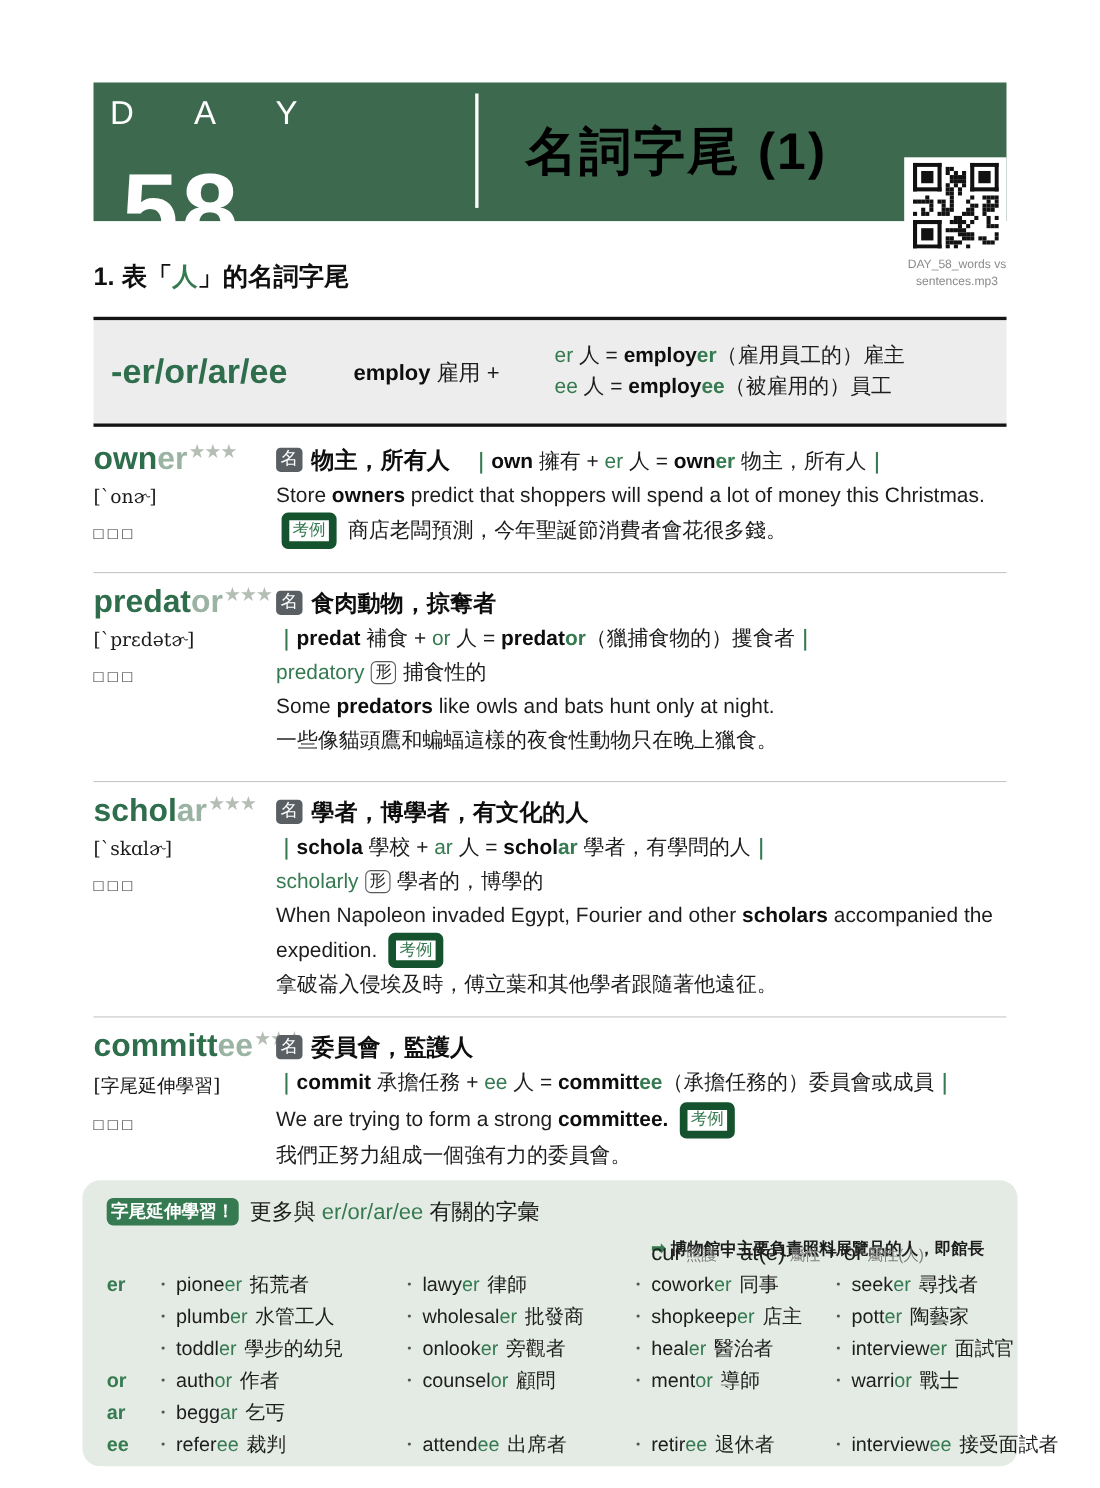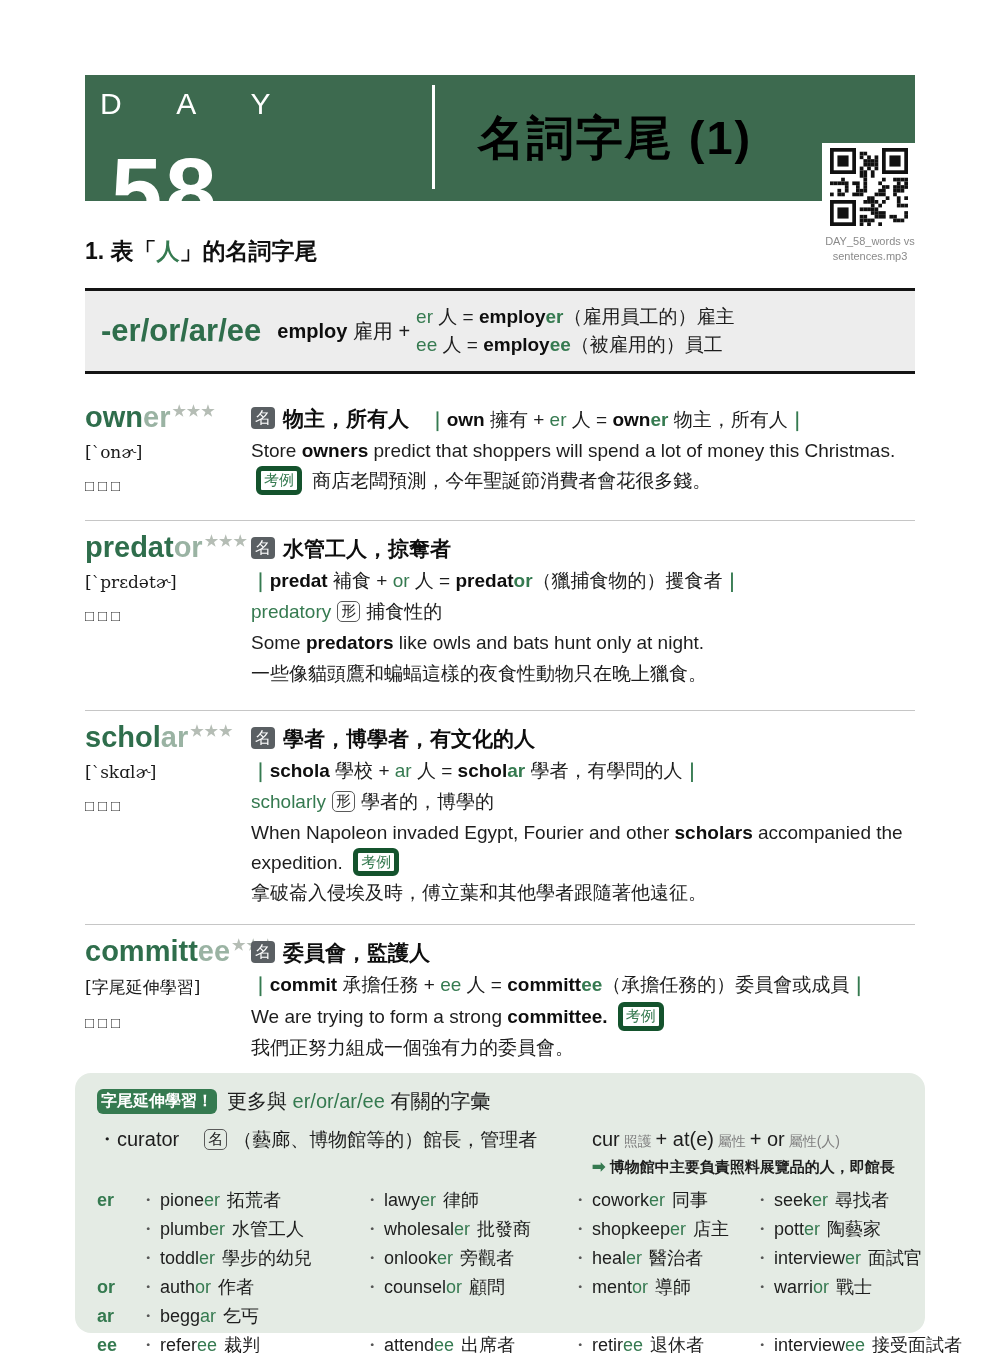--- a/index.html
+++ b/index.html
@@ -23,23 +23,23 @@
   .day-label{position:absolute;left:15px;top:12px;font-size:30px;font-weight:normal;color:#fff;letter-spacing:24px;}
   .day-number{position:absolute;left:26px;top:34px;font-size:92px;font-weight:bold;color:#fff;line-height:1;letter-spacing:3px;margin-top:36px;}
   .banner-divider{position:absolute;left:347px;top:10px;width:3px;height:104px;background:#fff;}
   .banner-title{position:absolute;left:300px;top:32px;width:460px;text-align:center;font-size:47px;font-weight:bold;color:#000;letter-spacing:2px;white-space:nowrap;}
   
   .qr-box{position:absolute;left:822px;top:143px;width:93px;height:88px;background:#fff;display:flex;align-items:center;justify-content:center;}
   .qr-caption{position:absolute;left:780px;top:234px;width:180px;text-align:center;font-size:11px;color:#8a8a8a;line-height:1.35;}
   
   .section-heading{position:absolute;left:85px;top:236px;font-size:23px;font-weight:bold;color:#101010;}
   
-  .suffix-box{position:absolute;left:85px;top:288px;width:830px;height:86px;background:var(--box-bg);
+  .suffix-box{position:absolute;left:85px;top:288px;width:830px;height:100px;background:var(--box-bg);
     border-top:3px solid #141414;border-bottom:3px solid #141414;
-    display:flex;align-items:center;padding:0 8px 0 16px;}
+    display:flex;align-items:center;padding:0 8px 0 16px;gap:44px;}
   .sfx-title{color:var(--green-dark);font-size:31px;font-weight:bold;margin-right:16px;white-space:nowrap;}
   .sfx-base{font-size:20px;margin-right:6px;white-space:nowrap;}
   .sfx-stack{display:flex;flex-direction:column;font-size:19px;line-height:1.5;white-space:nowrap;}
   
   .entry{position:absolute;left:85px;width:830px;display:flex;}
   .entry-left{width:166px;flex:none;}
   .entry-right{flex:1;padding-top:1px;}
   .headword{font-size:29px;font-weight:bold;color:var(--green-dark);line-height:1.05;white-space:nowrap;}
   .headword .hw-suffix{color:var(--suffix-light);}
   .headword .hw-stars{color:#b5bdb5;font-size:15px;vertical-align:11px;letter-spacing:1px;margin-left:2px;}
@@ -53,21 +53,21 @@
   .sg{color:var(--green);}
   .sgb{color:var(--green);font-weight:bold;}
   .sbar{color:var(--green);font-weight:bold;}
   .sbc{font-weight:bold;font-size:21px;color:#0e0e0e;}
   .se{font-size:20px;color:#1d1d1d;}
   .ssmall{font-size:14px;color:#808080;}
   .ssmd{font-size:15px;color:#1d1d1d;font-weight:bold;}
   .sarrow{color:var(--green);font-weight:bold;font-size:16px;}
   .sbadge-pos{display:inline-block;background:#5a5f63;color:#fff;border-radius:4px;font-size:16px;line-height:1.25;padding:1px 4px;margin-right:8px;vertical-align:3px;}
   .sbadge-adj{display:inline-block;border:1px solid #5a5a5a;border-radius:5px;font-size:15px;line-height:1.25;padding:0 3px;margin:0 6px;color:#1d1d1d;vertical-align:2px;background:transparent;}
-  .sbadge-exam{display:inline-block;border:5px solid #14532d;border-radius:6px;color:var(--green);font-size:15px;line-height:1.25;padding:0 3px;margin:0 5px;vertical-align:2px;background:transparent;}
+  .sbadge-exam{display:inline-block;border:7px solid #14532d;border-radius:6px;color:var(--green);font-size:15px;line-height:1.25;padding:0 3px;margin:0 5px;vertical-align:2px;background:transparent;}
   
   .extension{position:absolute;left:75px;top:1073px;width:850px;height:260px;background:var(--ext-bg);border-radius:16px;padding:15px 22px 10px 22px;}
   .ext-header{font-size:20px;color:#1d1d1d;margin-bottom:10px;}
   .ext-badge{display:inline-block;background:var(--green);color:#fff;border-radius:6px;padding:2px 4px;font-size:16px;font-weight:bold;margin-right:10px;vertical-align:2px;}
   .curator-row{position:relative;font-size:19px;line-height:1.4;margin-bottom:3px;}
   .curator-etym{position:absolute;left:495px;top:0;white-space:nowrap;}
   .arrow-line{padding-left:495px;font-size:15px;margin-bottom:10px;white-space:nowrap;}
   .word-rows{margin-top:6px;}
   .word-row{display:grid;grid-template-columns:42px 224px 208px 182px auto;font-size:18px;line-height:1.5;margin-bottom:2px;}
   .row-label{color:var(--green);font-weight:bold;}
@@ -247,21 +247,21 @@
 </div>
 <div class="divider-line" style="top:520px;"></div>
 
 <div class="entry" style="top:532px;">
   <div class="entry-left">
     <div class="headword"><span>predat</span><span class="hw-suffix">or</span><span class="hw-stars">★★★</span></div>
     <div class="phonetic">[ˋprɛdətɚ]</div>
     <div class="checkboxes">□□□</div>
   </div>
   <div class="entry-right">
-    <div class="line"><span class="sbadge-pos">名</span><span class="sbc">水管工人，掠奪者</span></div>
+    <div class="line"><span class="sbadge-pos">名</span><span class="sbc">食肉動物，掠奪者</span></div>
     <div class="line"><span class="sbar">｜</span><span class="sb">predat</span><span class="sn"> 補食 + </span><span class="sg">or</span><span class="sn"> 人 = </span><span class="sb">predat</span><span class="sgb">or</span><span class="sn">（獵捕食物的）攫食者</span><span class="sbar">｜</span></div>
     <div class="line"><span class="sg">predatory</span><span class="sbadge-adj">形</span><span class="sn">捕食性的</span></div>
     <div class="line"><span class="sn">Some </span><span class="sb">predators</span><span class="sn"> like owls and bats hunt only at night.</span></div>
     <div class="line"><span class="sn">一些像貓頭鷹和蝙蝠這樣的夜食性動物只在晚上獵食。</span></div>
   </div>
 </div>
 <div class="divider-line" style="top:710px;"></div>
 
 <div class="entry" style="top:722px;">
   <div class="entry-left">
@@ -291,21 +291,20 @@
     <div class="line"><span class="sn">We are trying to form a strong </span><span class="sb">committee.</span><span class="sn"> </span><span class="sbadge-exam">考例</span></div>
     <div class="line"><span class="sn">我們正努力組成一個強有力的委員會。</span></div>
   </div>
 </div>
 
 <div class="extension">
   <div class="ext-header">
     <span class="ext-badge">字尾延伸學習！</span><span><span class="sn">更多與 </span><span class="sg">er/or/ar/ee</span><span class="sn"> 有關的字彙</span></span>
   </div>
   <div class="curator-row">
-    <span><span class="se">・curator</span><span class="sn">　</span><span class="sbadge-adj">名</span><span class="sn">（藝廊、博物館等的）館長，管理者</span></span>
     <span class="curator-etym"><span class="se">cur</span><span class="ssmall"> 照護 </span><span class="se">+ </span><span class="se">at(e)</span><span class="ssmall"> 屬性 </span><span class="se">+ </span><span class="se">or</span><span class="ssmall"> 屬性(人)</span></span>
   </div>
   <div class="arrow-line"><span class="sarrow">➡ </span><span class="ssmd">博物館中主要負責照料展覽品的人，即館長</span></div>
   <div class="word-rows" id="word-rows">
       <div class="word-row">
         <span class="row-label">er</span>
         <span class="word-item"><span class="bullet">・</span><span>pione</span><span class="wsuf">er</span><span class="wgloss">拓荒者</span></span>
         <span class="word-item"><span class="bullet">・</span><span>lawy</span><span class="wsuf">er</span><span class="wgloss">律師</span></span>
         <span class="word-item"><span class="bullet">・</span><span>cowork</span><span class="wsuf">er</span><span class="wgloss">同事</span></span>
         <span class="word-item"><span class="bullet">・</span><span>seek</span><span class="wsuf">er</span><span class="wgloss">尋找者</span></span>

